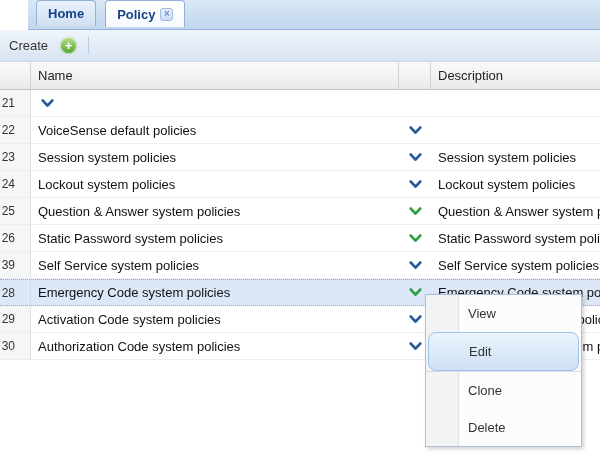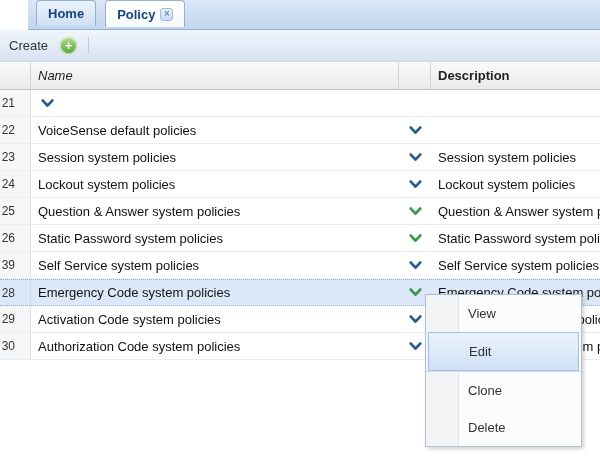--- a/index.html
+++ b/index.html
@@ -47,23 +47,23 @@
   .tb-sep{width:1px;height:17px;background:#b9cde6;margin-left:11px;}
   
   .grid-header{
     display:flex;height:28px;box-sizing:border-box;
     background:linear-gradient(#fafafa,#eaeaea);
     border-bottom:1px solid #c3c3c3;
     font-size:13px;color:#222;
   }
   .grid-header>div{box-sizing:border-box;display:flex;align-items:center;}
   .h-gutter{width:31px;border-right:1px solid #d2d2d2;}
-  .h-name{width:368px;border-right:1px solid #d2d2d2;padding-left:7px;font-style:italic;}
+  .h-name{width:368px;border-right:1px solid #d2d2d2;padding-left:7px;}
   .h-arrow{width:32px;border-right:1px solid #d2d2d2;}
-  .h-desc{flex:1;padding-left:7px;font-weight:bold;}
+  .h-desc{flex:1;padding-left:7px;}
   .grid-body{position:relative;}
   .row{
     display:flex;height:27px;box-sizing:border-box;
     border-bottom:1px solid #ededed;background:#fff;
     font-size:13px;color:#111;cursor:default;
   }
   .row>div{box-sizing:border-box;display:flex;align-items:center;overflow:hidden;white-space:nowrap;}
   .c-gutter{
     width:31px;justify-content:flex-end;padding-right:15px;
     background:#f5f6f7;border-right:1px solid #e0e0e0;
@@ -88,21 +88,21 @@
     box-shadow:2px 2px 4px rgba(0,0,0,.18);
     z-index:10;
   }
   .menu-item{
     height:37px;display:flex;align-items:center;
     padding-left:42px;box-sizing:border-box;
     font-size:13px;color:#333;cursor:pointer;
   }
   .menu-item.highlighted{
     height:39px;margin:0 2px;padding-left:40px;
-    border:1px solid #9fc1ec;border-radius:0;
+    border:1px solid #9fc1ec;border-radius:8px;
     background:linear-gradient(#eaf3fc,#cfe1f5);
   }
   .menu-sep{height:1px;background:#d9dbde;}
 </style>
 </head>
 <body>
 
 <div class="app">
 
   <div class="tabbar">

